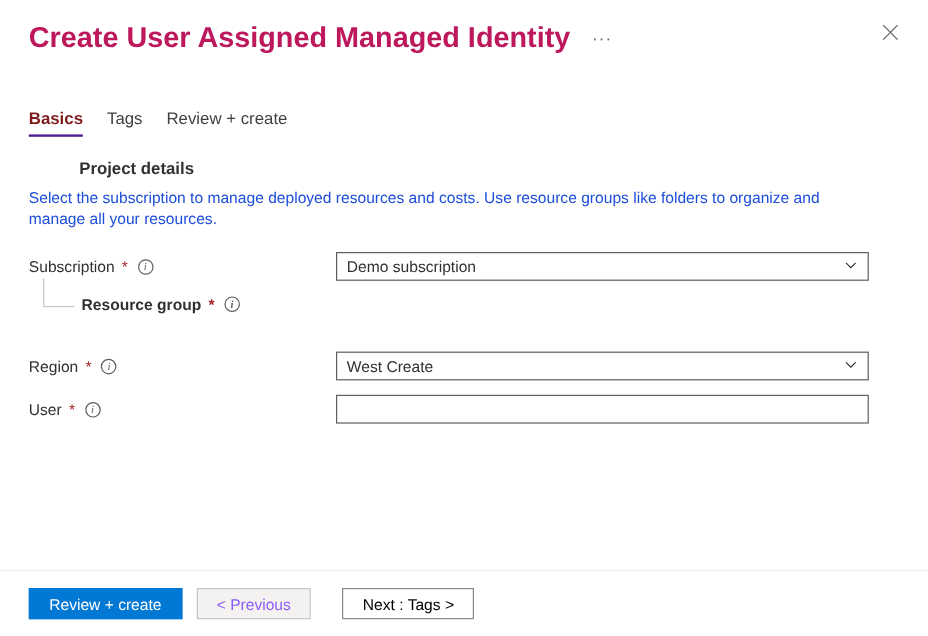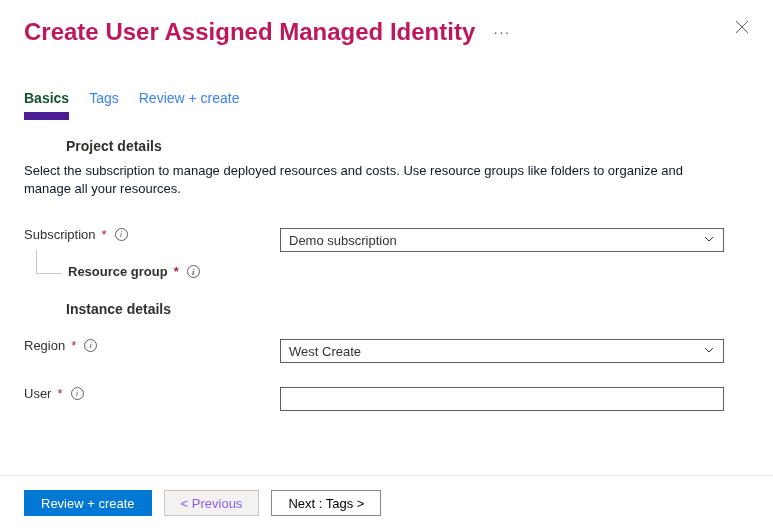--- a/index.html
+++ b/index.html
@@ -41,40 +41,40 @@
     .tabs {
       display: flex;
       gap: 20px;
       padding: 30px 24px 0 24px;
       border-bottom: none;
     }
     .tab {
       padding: 6px 0;
       cursor: pointer;
       font-size: 14px;
-      color: #3b82f6;
+      color: #404040;
       border-bottom: 2px solid transparent;
     }
     .tab.active {
       font-weight: 600;
-      border-bottom: 8px solid #4c1d95;
-      color: #14532d;
+      border-bottom: 2px solid #4c1d95;
+      color: #7f1d1d;
     }
     .section {
       padding: 18px 24px 0 24px;
     }
     .section-heading {
       font-size: 14px;
       font-weight: 600;
       margin-bottom: 8px;
       padding-left: 42px;
     }
     .section-desc {
       font-size: 13px;
-      color: #0f172a;
+      color: #1d4ed8;
       line-height: 1.4;
       margin-bottom: 18px;
       max-width: 680px;
     }
     .field-row {
       display: flex;
       align-items: center;
       margin-bottom: 12px;
       width: 100%;
       text-align: center;
@@ -125,21 +125,20 @@
       width: 100%;
       height: 24px;
       border: 1px solid #605e5c;
       padding: 2px 8px;
       font-size: 13px;
       display: flex;
       align-items: center;
       justify-content: space-between;
       background: #fff;
       cursor: pointer;
-      margin-top: 12px;
     }
     .text-input { cursor: text; }
     .chevron-down svg { width: 12px; height: 12px; }
     .chevron-down { color: #323130; }
     .link {
       color: #0078d4;
       font-size: 13px;
       cursor: pointer;
       display: inline-block;
       margin-top: 4px;
@@ -170,21 +169,21 @@
       border-color: #0078d4;
       color: #fff;
       font-weight: 400;
     }
     .btn-disabled {
       color: #8b5cf6;
       background: #f3f2f1;
       border-color: #c8c6c4;
       cursor: default;
     }
-    .btn-next { }
+    .btn-next { margin-left: 14px; }
   </style>
 </head>
 <body>
 
 <div class="header">
   <h1 class="page-title">Create User Assigned Managed Identity</h1>
   <span class="more-icon">···</span>
   <span class="close-icon">
     <svg viewBox="0 0 14 14" fill="none" stroke="currentColor" stroke-width="1">
       <line x1="1" y1="1" x2="13" y2="13"></line>
@@ -225,21 +224,20 @@
     <div class="field-label-col">
       <div class="indent-connector"></div>
       <span class="field-label">Resource group</span>
       <span class="required">*</span>
       <span class="info-icon">i</span>
     </div>
   </div>
 </div>
 
 <div class="section" style="padding-top:10px;">
-  <div class="section-heading">Instance details</div>
 
   <div class="field-row" style="margin-top:10px;">
     <div class="field-label-col">
       <span class="field-label">Region</span>
       <span class="required">*</span>
       <span class="info-icon">i</span>
     </div>
     <div class="field-control-col">
       <div class="select-like">
         <span>West Create</span>

